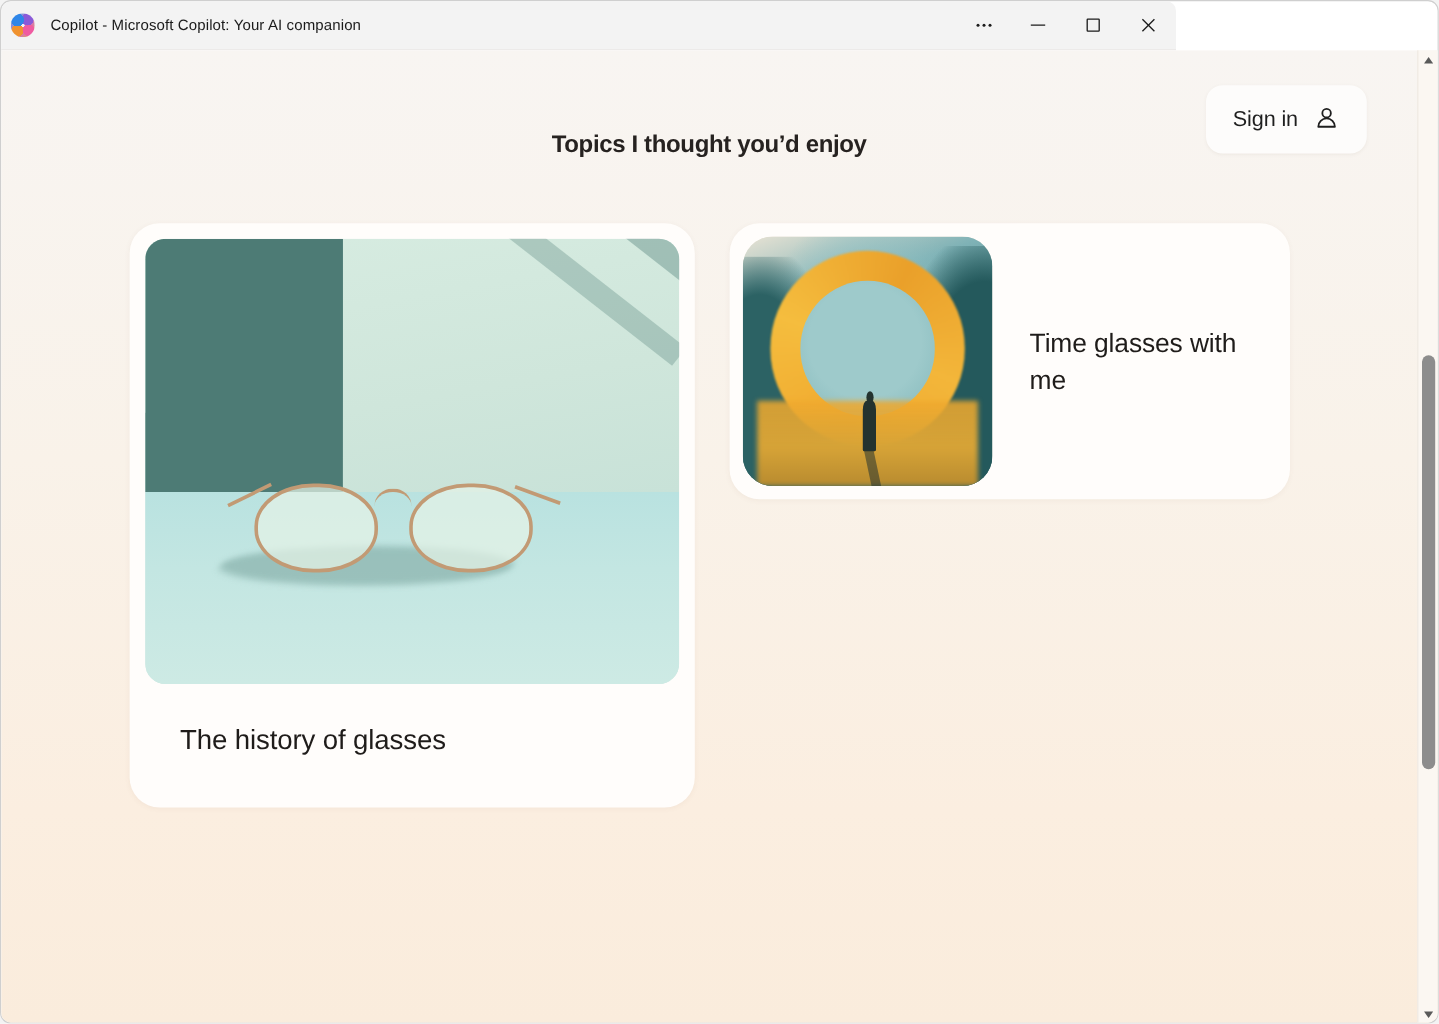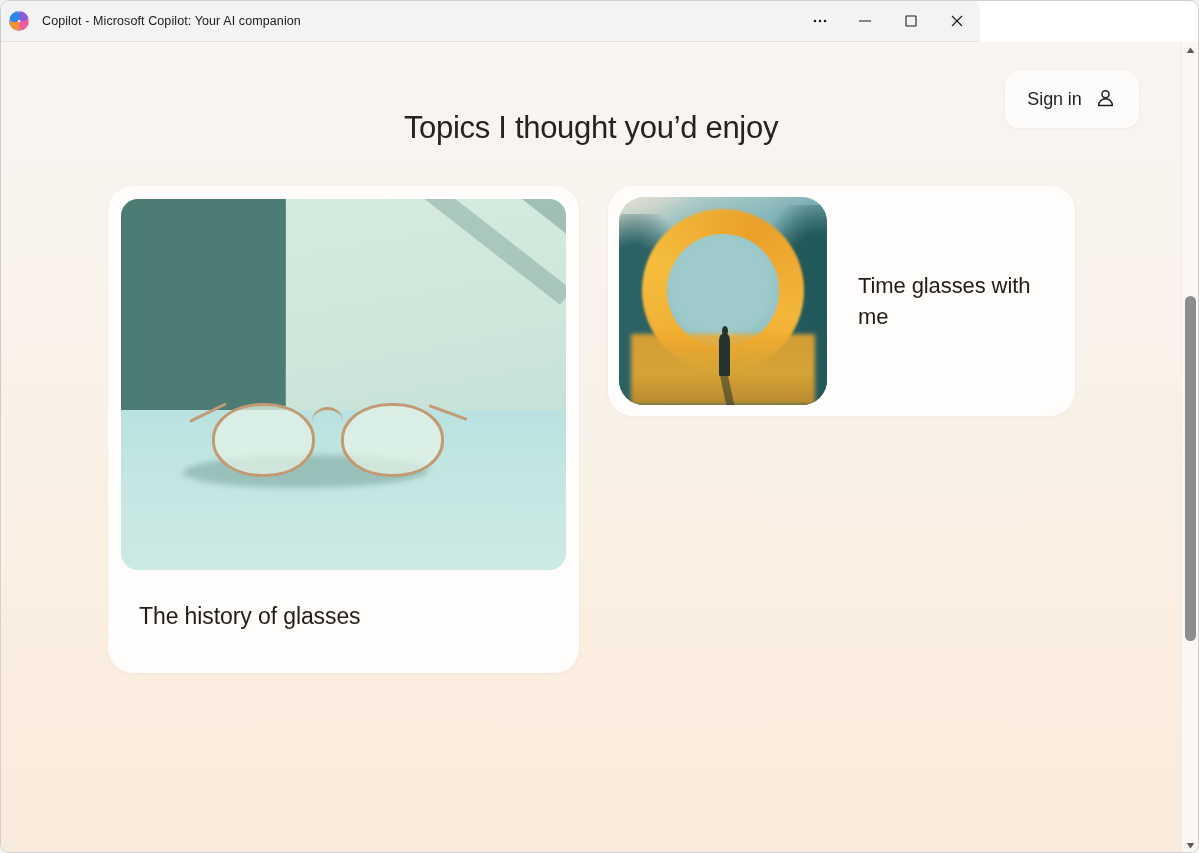--- a/index.html
+++ b/index.html
@@ -113,22 +113,22 @@
     letter-spacing: -0.1px;
   }
 
   
   #page-title {
     position: absolute;
     top: 68px;
     left: 0;
     width: 1180px;
     text-align: center;
-    font-size: 31px;
-    font-weight: normal;
+    font-size: 20px;
+    font-weight: bold;
     color: #262220;
     letter-spacing: -0.3px;
   }
 
   
   #cards-grid {
     position: absolute;
     top: 144px;
     left: 107px;
     width: 967px;
@@ -155,21 +155,21 @@
   #card-history-of-glasses .card-media {
     width: 445px;
     height: 371px;
     border-radius: 17px;
     overflow: hidden;
     position: relative;
     flex: none;
   }
   #card-history-of-glasses .card-title {
     margin-top: 33px;
-    margin-left: 18px;
+    margin-left: 29px;
     font-size: 23px;
     color: #1f1c1a;
     letter-spacing: -0.1px;
   }
 
   
   #right-column {
     width: 467px;
     height: 487px;
     display: flex;

